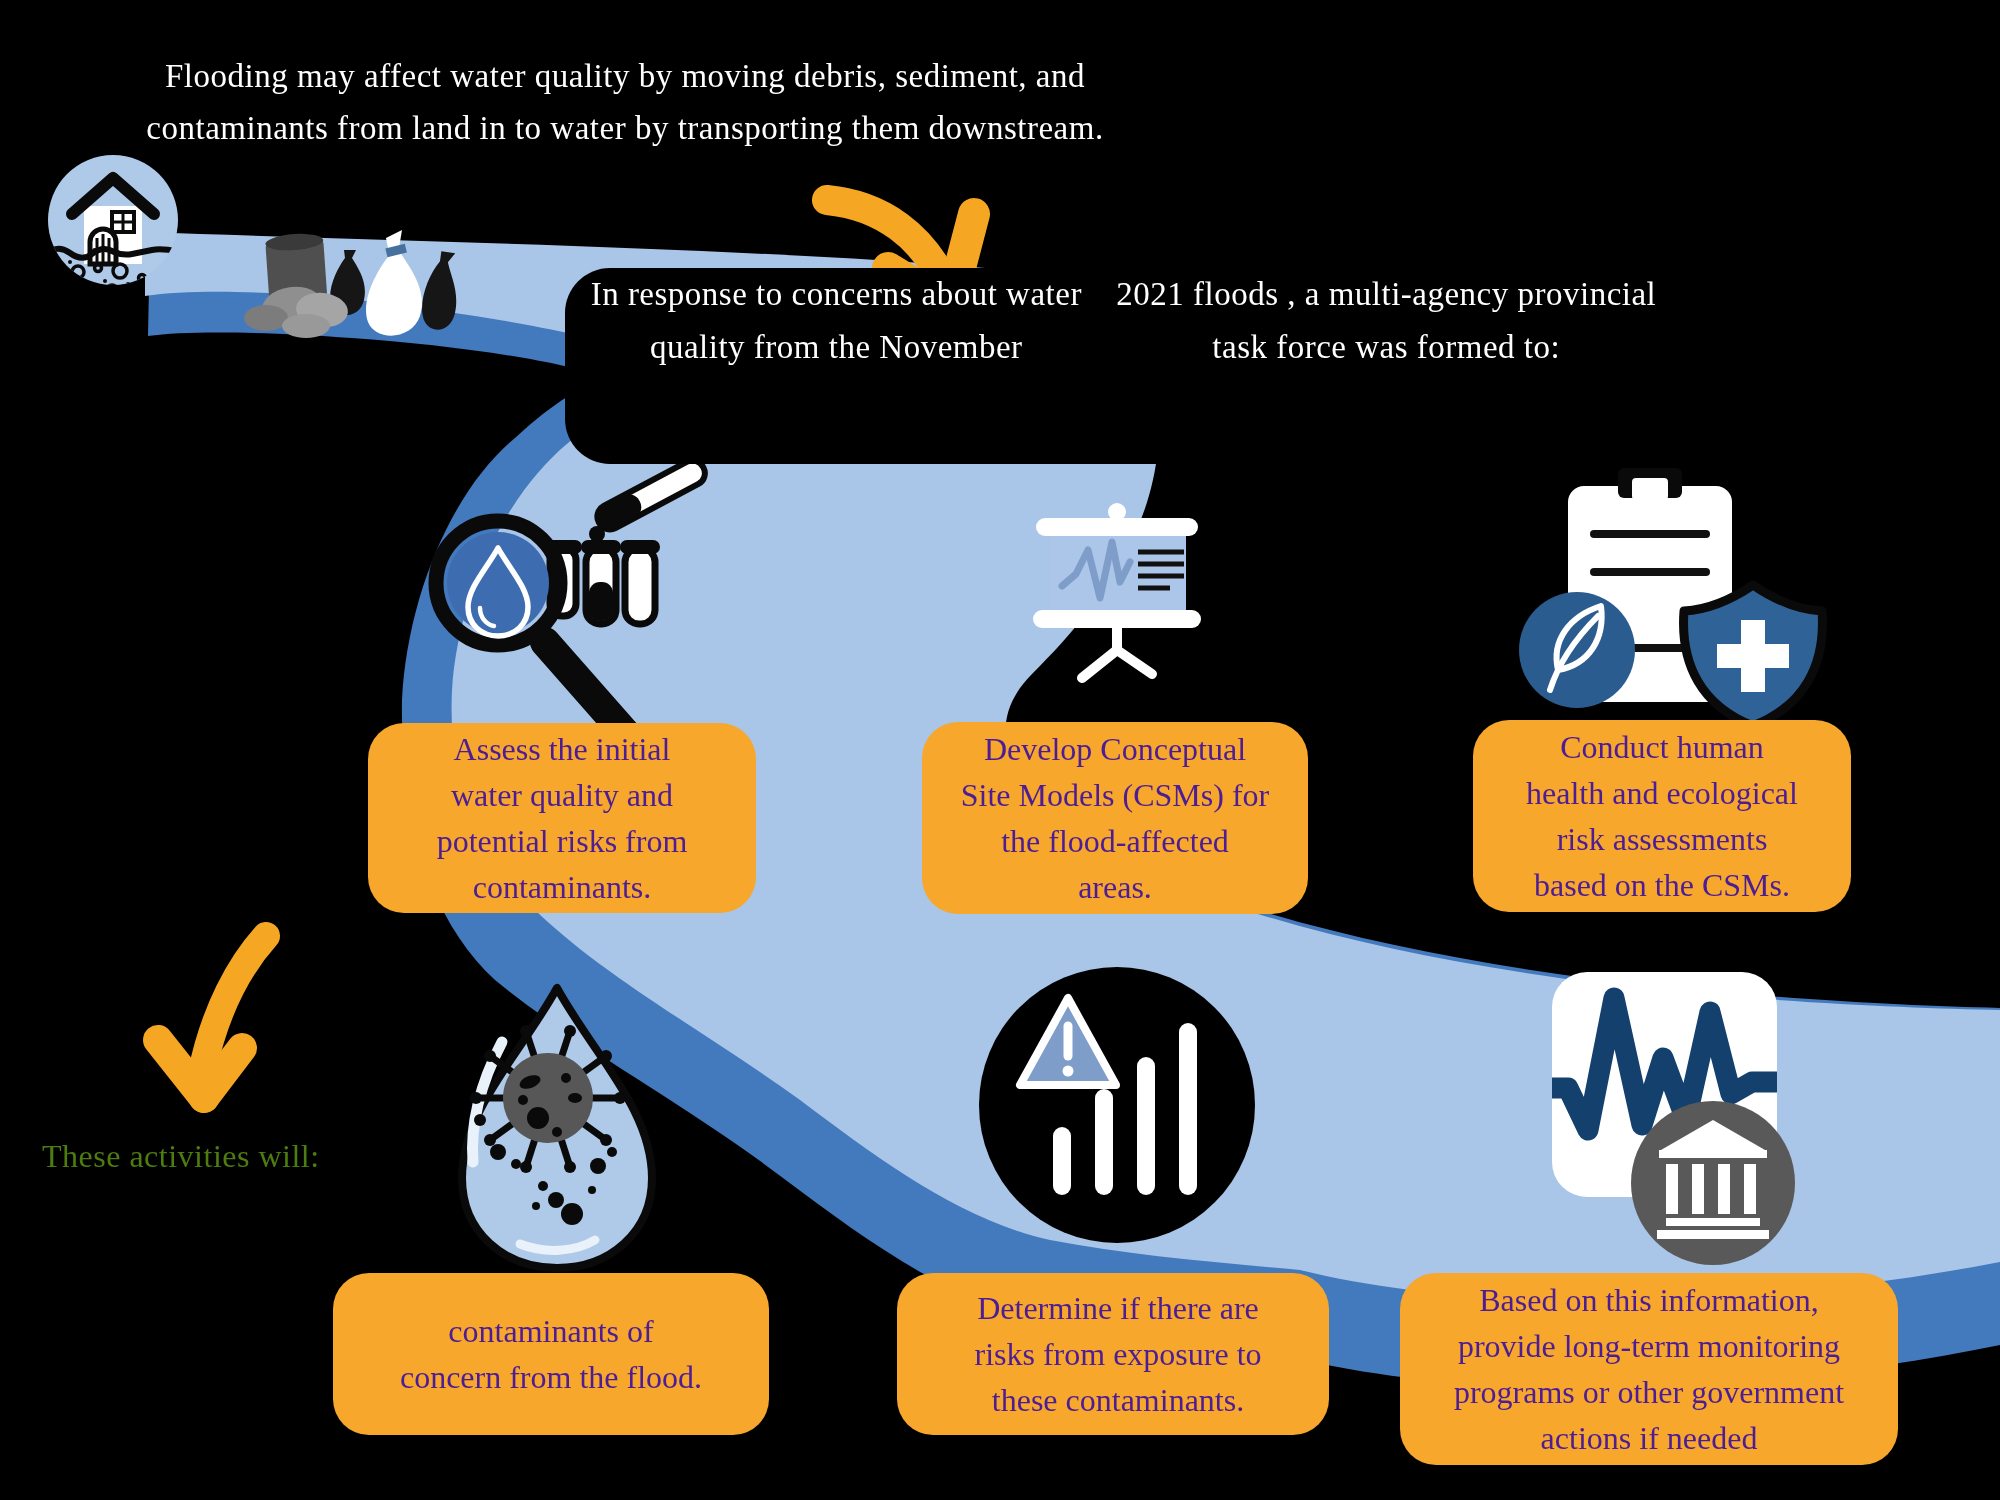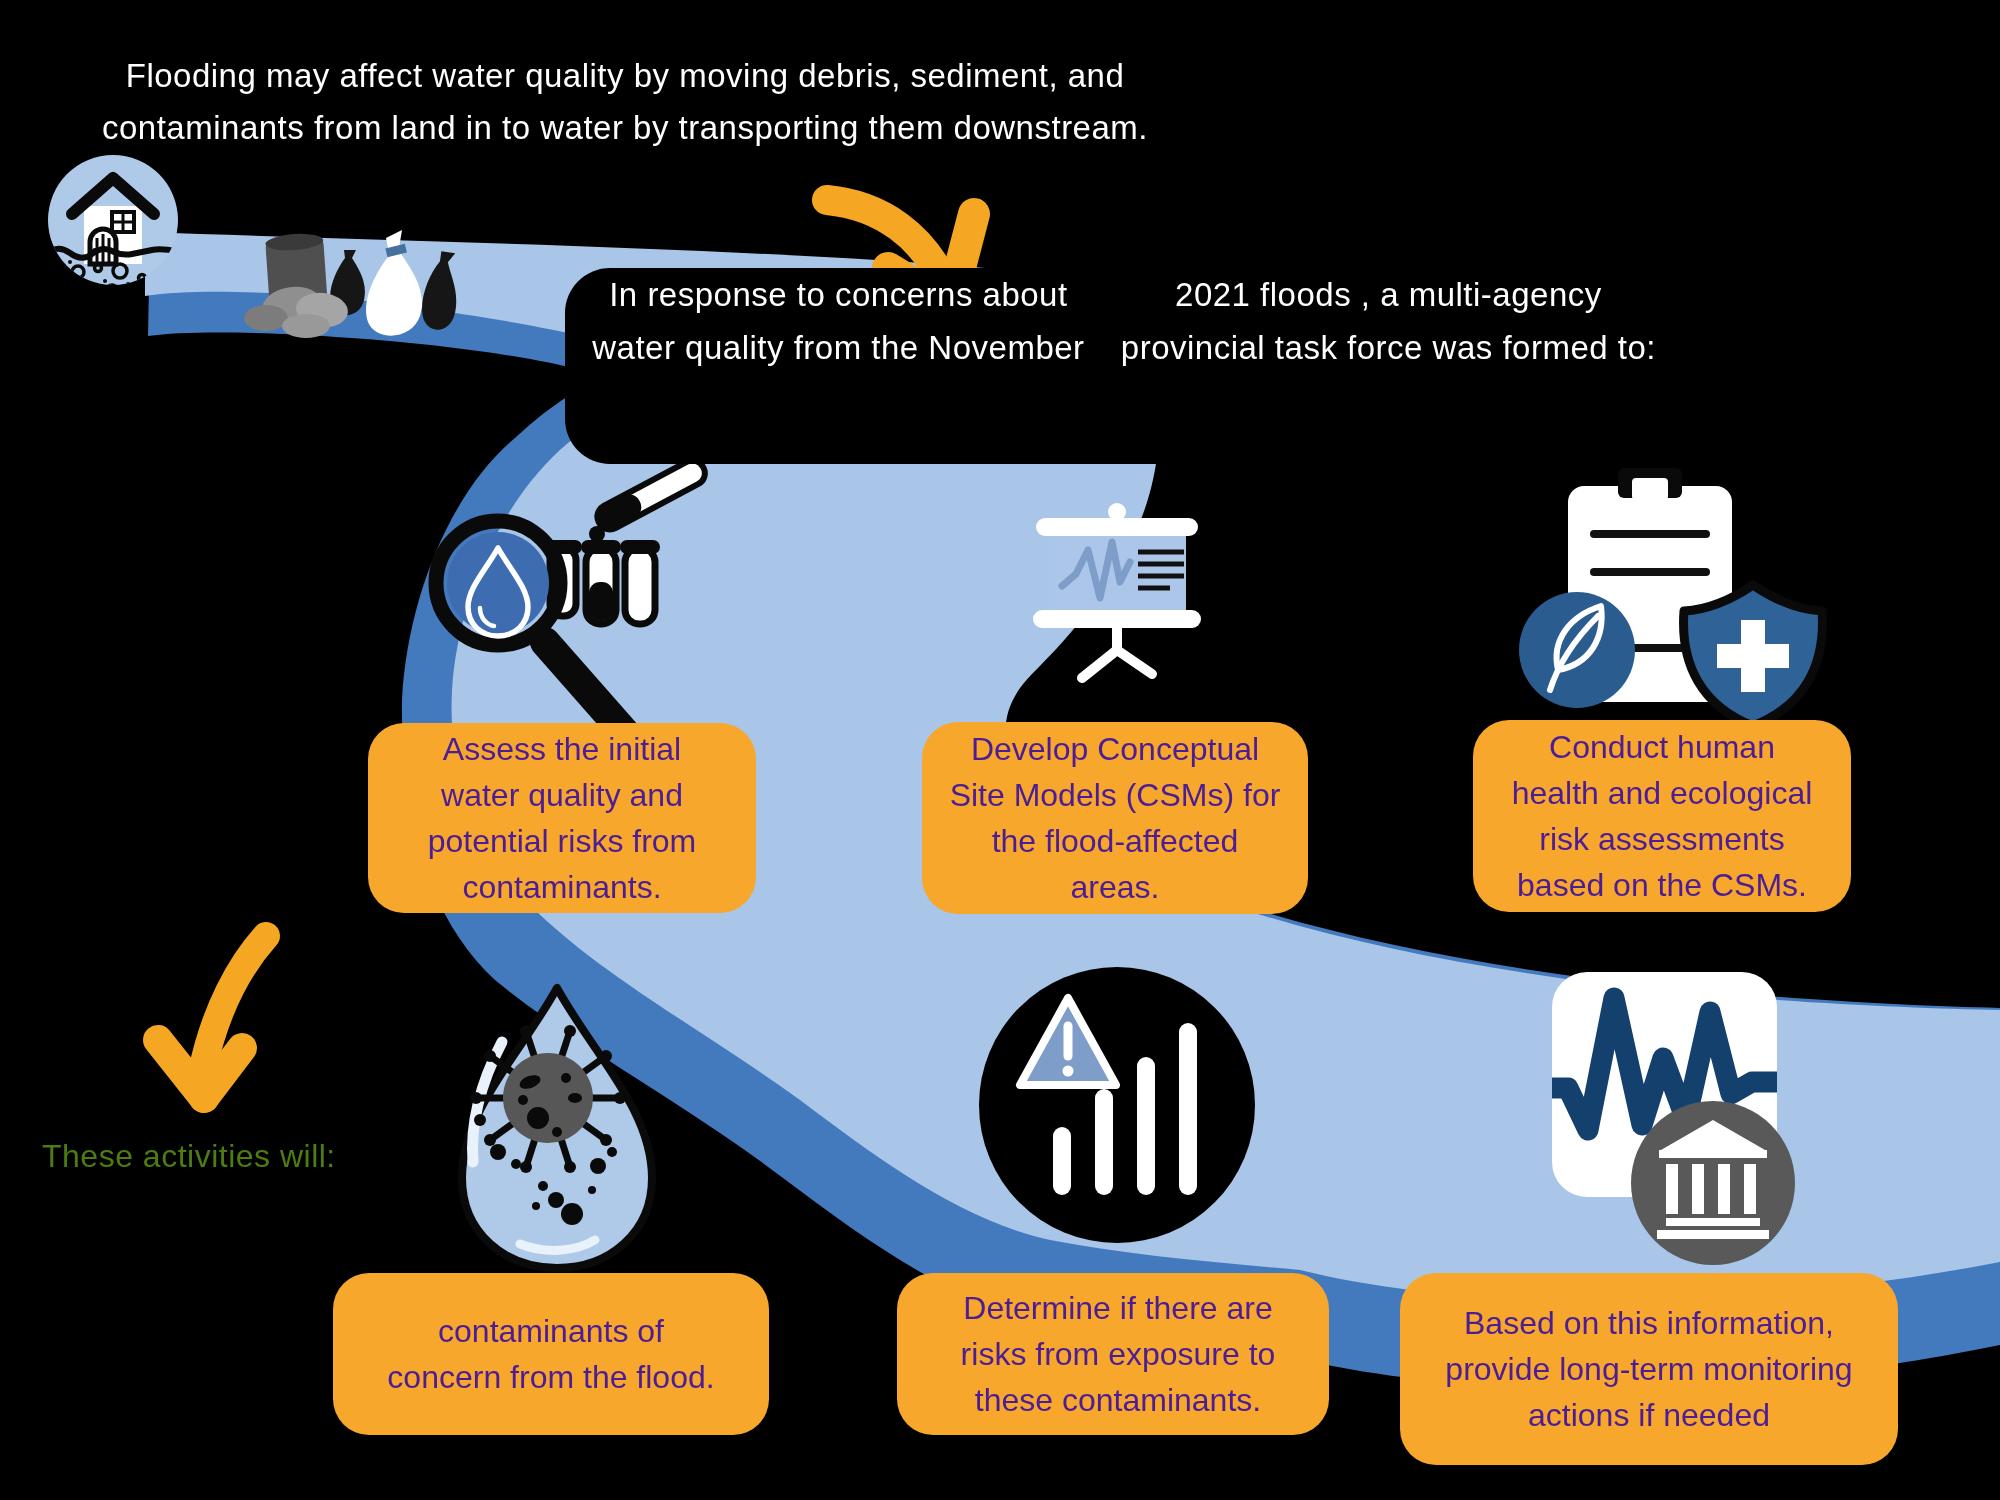--- a/index.html
+++ b/index.html
@@ -1,17 +1,17 @@
 <!DOCTYPE html>
 <html><head>
 <meta charset="utf-8">
 <style>
   html,body{margin:0;padding:0;background:#000;}
   .canvas{position:relative;width:2000px;height:1500px;background:#000;overflow:hidden;
-          font-family:Liberation Sans, sans-serif;border-radius:14px;}
+          font-family:Liberation Serif, serif;border-radius:14px;}
   svg.scene{position:absolute;left:0;top:0;}
   .intro{position:absolute;left:30px;top:50px;width:1190px;text-align:center;color:#fff;
          font-size:33px;line-height:52px;font-weight:500;letter-spacing:.5px;}
   .taskforce{position:absolute;left:565px;top:268px;width:1100px;height:196px;background:#000;
          border-radius:45px;display:flex;justify-content:center;
          text-align:center;color:#fff;font-size:33px;line-height:53px;font-weight:500;letter-spacing:.5px;}
   .activities{position:absolute;left:42px;top:1138px;width:360px;color:#4d7c0f;font-size:32px;
          font-weight:500;letter-spacing:.5px;}
   .obox{position:absolute;background:#F6A72C;border-radius:36px;display:flex;flex-direction:column;
         justify-content:center;align-items:center;text-align:center;color:#4c1d95;
@@ -321,16 +321,17 @@
 
   <div id="box5" class="obox">
     <div>Determine if there are</div>
     <div>risks from exposure to</div>
     <div>these contaminants.</div>
   </div>
 
   <div id="box6" class="obox">
     <div>Based on this information,</div>
     <div>provide long-term monitoring</div>
+    <div>programs or other government</div>
     <div>actions if needed</div>
   </div>
 
 </div>
 
 </body></html>

